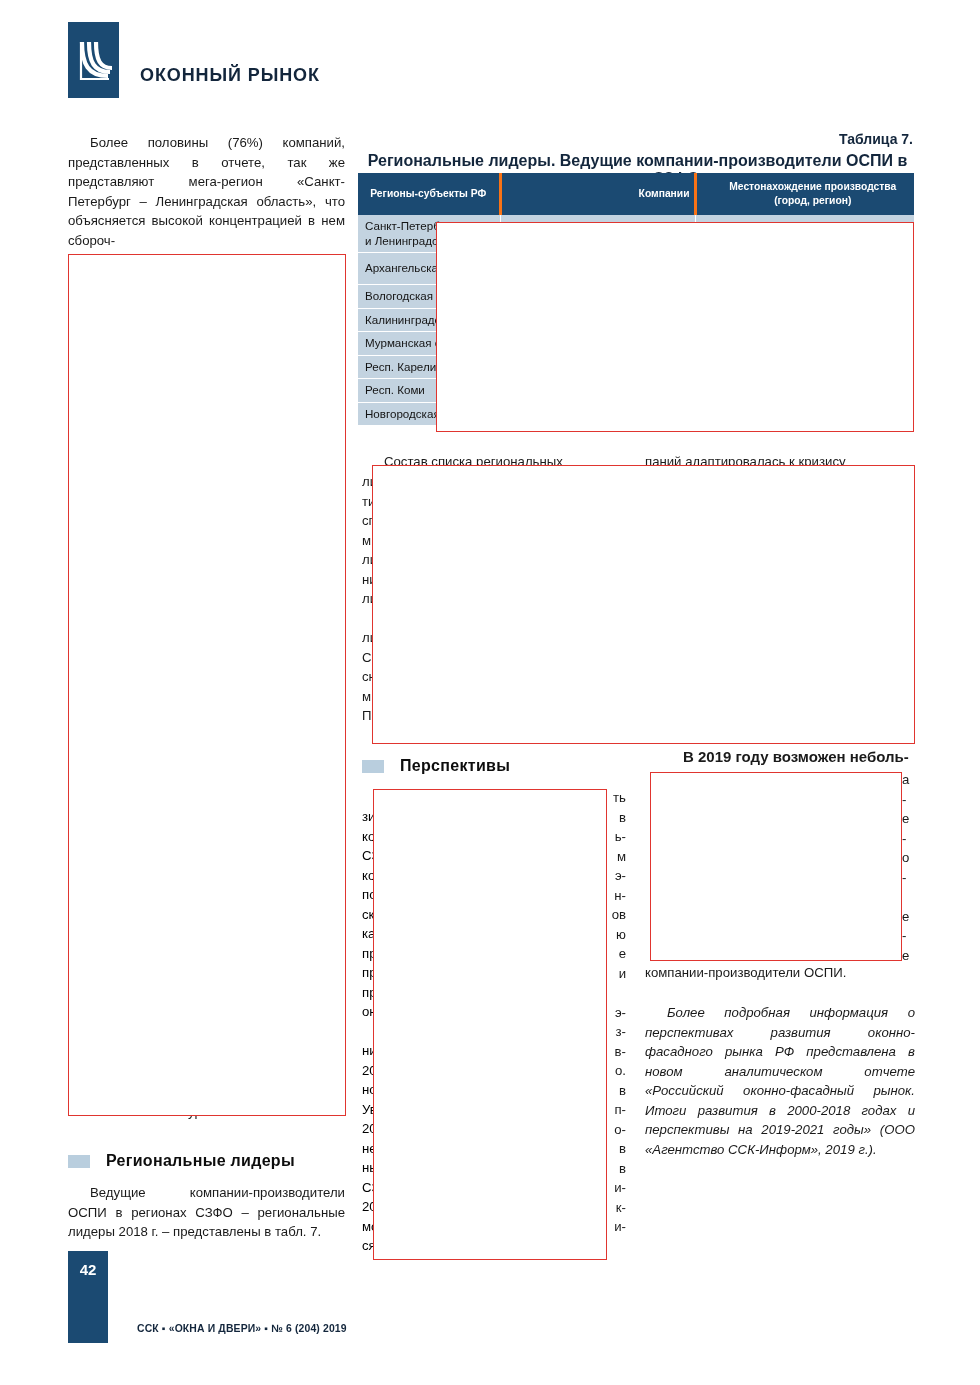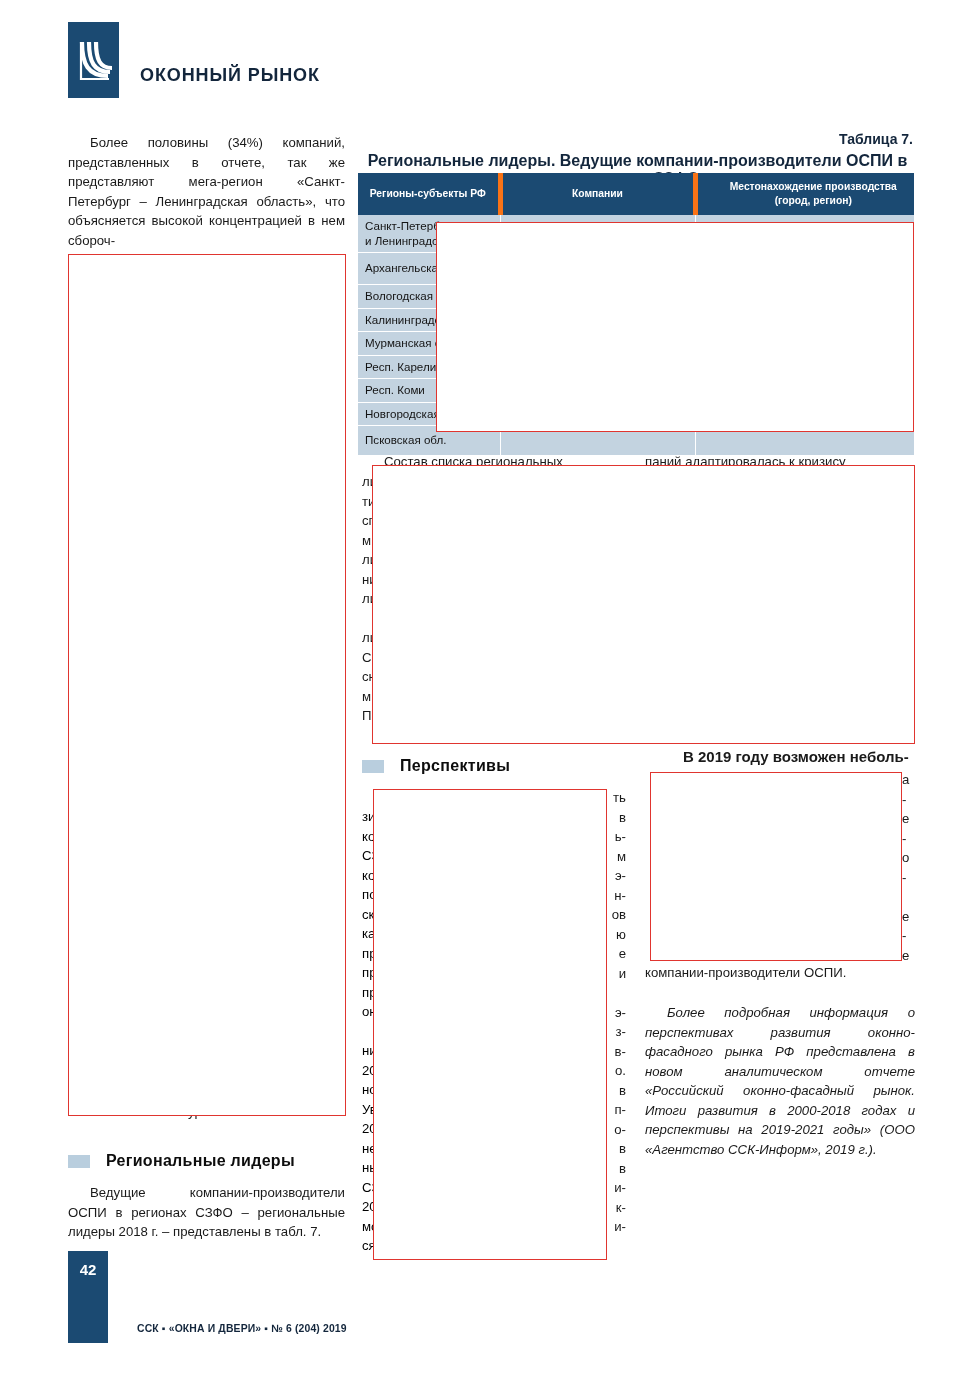--- a/index.html
+++ b/index.html
@@ -65,36 +65,36 @@
   }
   .tbl {
     position: absolute; left: 358px; top: 173px;
     width: 556px;
     border-collapse: collapse;
   }
   .tbl th {
     background: #1b4a72; color: #ffffff;
     font-size: 10.3px; font-weight: bold;
     padding: 7px 4px; line-height: 14px;
-    border-right: 5px solid #f97316;
+    border-right: 3px solid #f97316;
     vertical-align: middle;
   }
   .tbl th:last-child { border-right: none; }
   .tbl td {
     background: #c3d3e0;
     font-size: 11.6px; color: #141414;
     padding: 4px 7px;
     border-bottom: 1px solid #ffffff;
     border-right: 1px solid #ffffff;
     line-height: 14.5px;
     vertical-align: middle;
   }
   .tbl td:last-child { border-right: none; }
   .tbl .c-reg { width: 142px; }
-  .tbl .c-comp { width: 195px; }
+  .tbl .c-comp { width: 195px; text-align: right; }
   .tbl .c-loc { width: 219px; padding-left: 19px; }
 
   
   .redact {
     position: absolute;
     background: #ffffff;
     border: 1.6px solid #e0352f;
     z-index: 40;
   }
 
@@ -122,21 +122,21 @@
       <path d="M14 20 C14 42 20 54 40 54"></path>
       <path d="M21 20 C21 40 26 50 42 50"></path>
       <path d="M28 20 C28 38 32 46 44 46"></path>
     </g>
     <path d="M13 20 L13 57 L41 57" fill="none" stroke="#ffffff" stroke-width="2.2"></path>
   </svg>
 </div>
 <div class="header-title">ОКОННЫЙ РЫНОК</div>
 
 <div class="col col-left">
-  <p>Более половины (34%) компаний, представленных в отчете, так же представляют мега-регион «Санкт-Петербург – Ленинградская область», что объясняется высокой концентрацией в нем сбороч-</p>
+  <p>Более половины (76%) компаний, представленных в отчете, так же представляют мега-регион «Санкт-Петербург – Ленинградская область», что объясняется высокой концентрацией в нем сбороч-</p>
 </div>
 
 <div style="position:absolute;left:68px;top:1102px;width:277px;">
   <p class="noind" style="margin:0;font-size:13.2px;line-height:19.5px;color:#1a1a1a;font-family:'Liberation Sans',sans-serif;">ОСПИ остались на уровне 2017 г.</p>
 </div>
 
 <div class="sec-head" style="left:68px; top:1152px;">Региональные лидеры</div>
 
 <div class="col" style="left:68px; top:1183px; width:277px;">
   <p>Ведущие компании-производители ОСПИ в регионах СЗФО – региональные лидеры 2018 г. – представлены в табл. 7.</p>
@@ -187,25 +187,20 @@
       <td class="c-comp">&nbsp;</td>
       <td class="c-loc">&nbsp;</td>
     </tr>
     <tr>
       <td class="c-reg">Респ. Коми</td>
       <td class="c-comp">&nbsp;</td>
       <td class="c-loc">&nbsp;</td>
     </tr>
     <tr>
       <td class="c-reg">Новгородская обл.</td>
-      <td class="c-comp">&nbsp;</td>
-      <td class="c-loc">&nbsp;</td>
-    </tr>
-    <tr>
-      <td class="c-reg" style="height:30px">Псковская обл.</td>
       <td class="c-comp">&nbsp;</td>
       <td class="c-loc">&nbsp;</td>
     </tr>
   </tbody>
 </table>
 
 <div style="position:absolute;left:362px;top:452px;width:260px;">
   <p class="noind" style="margin:0;font-size:13.2px;line-height:19.5px;color:#1a1a1a;font-family:'Liberation Sans',sans-serif;text-indent:22px;">Состав списка региональных</p>
 </div>
 <div style="position:absolute;left:645px;top:452px;width:268px;">

